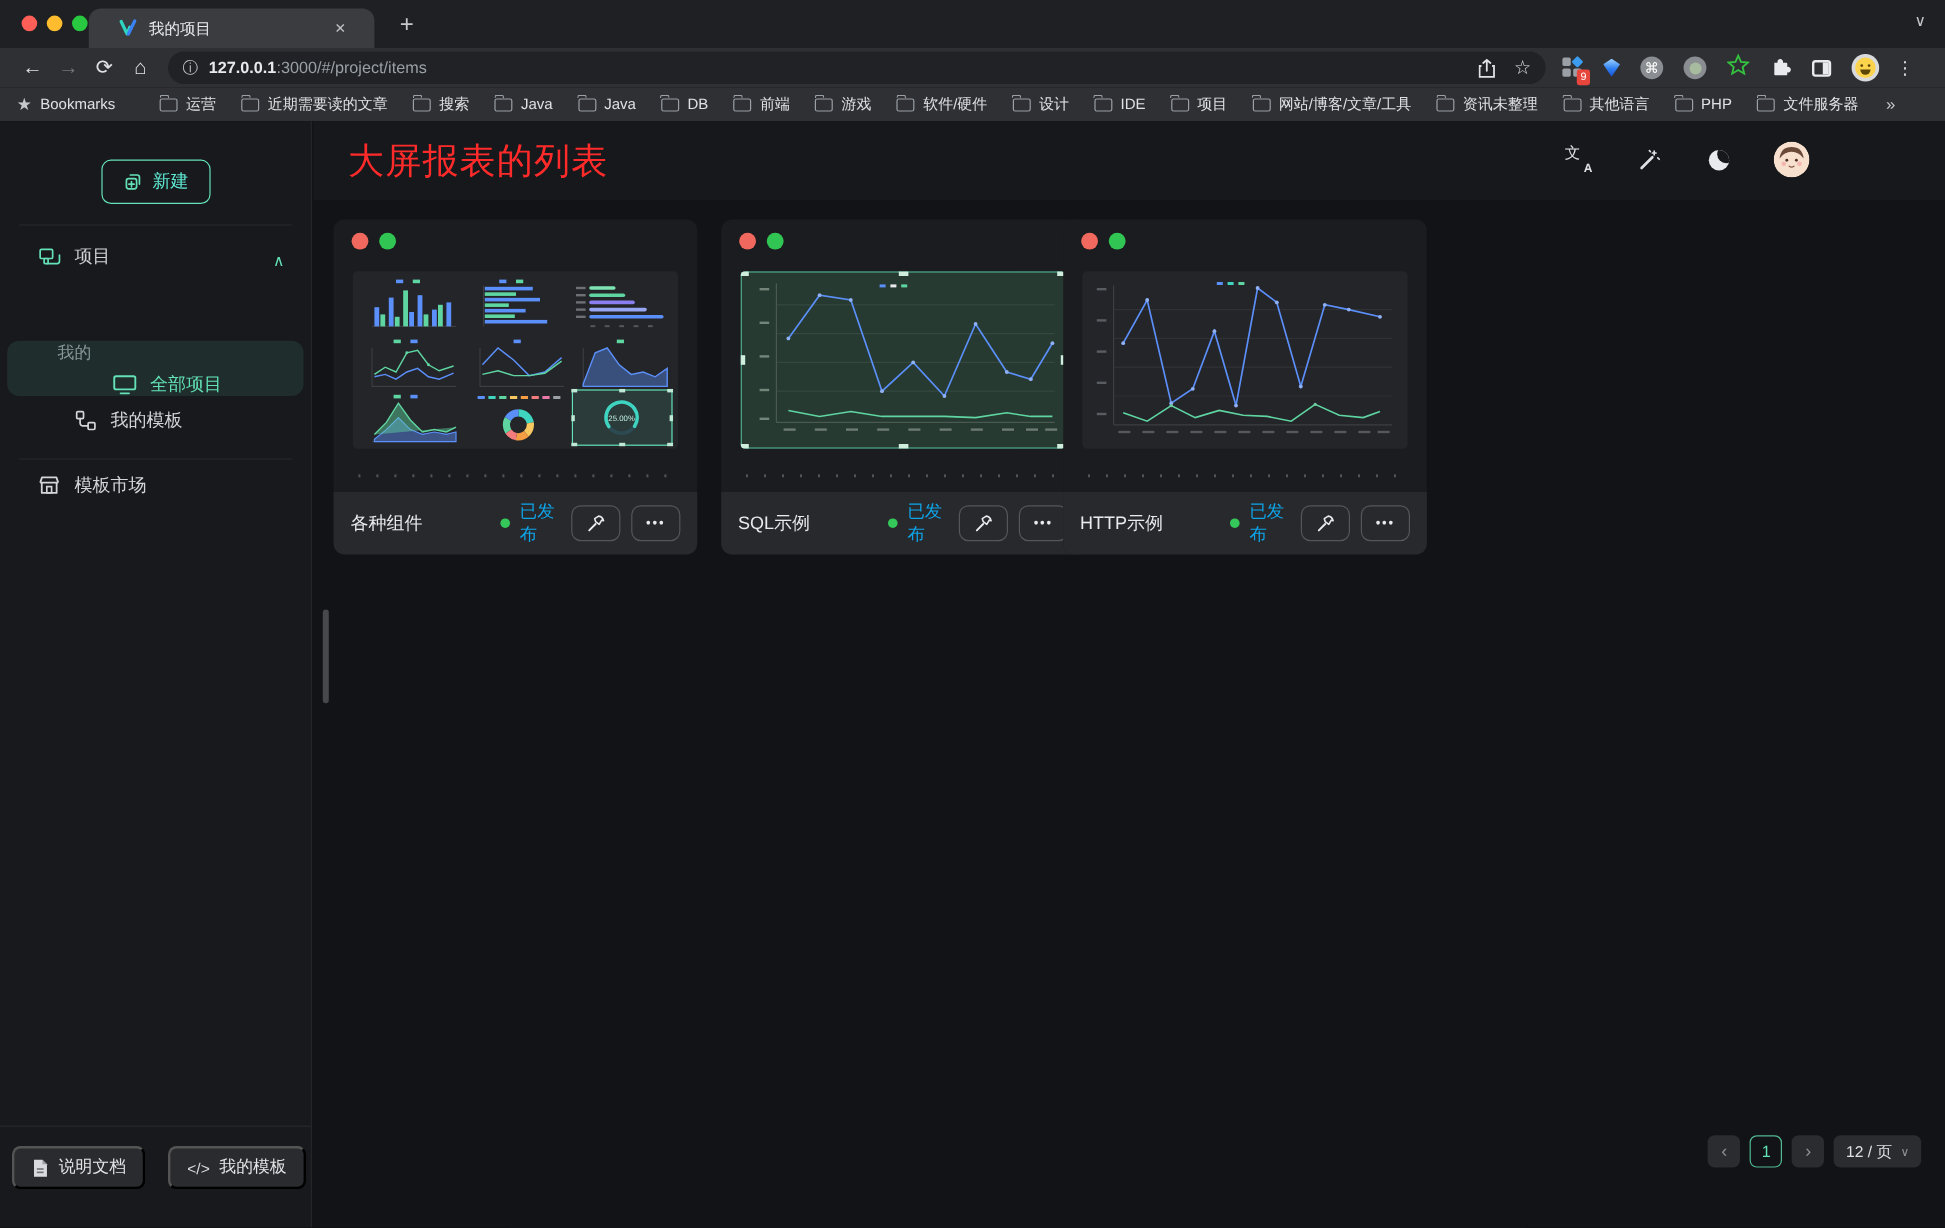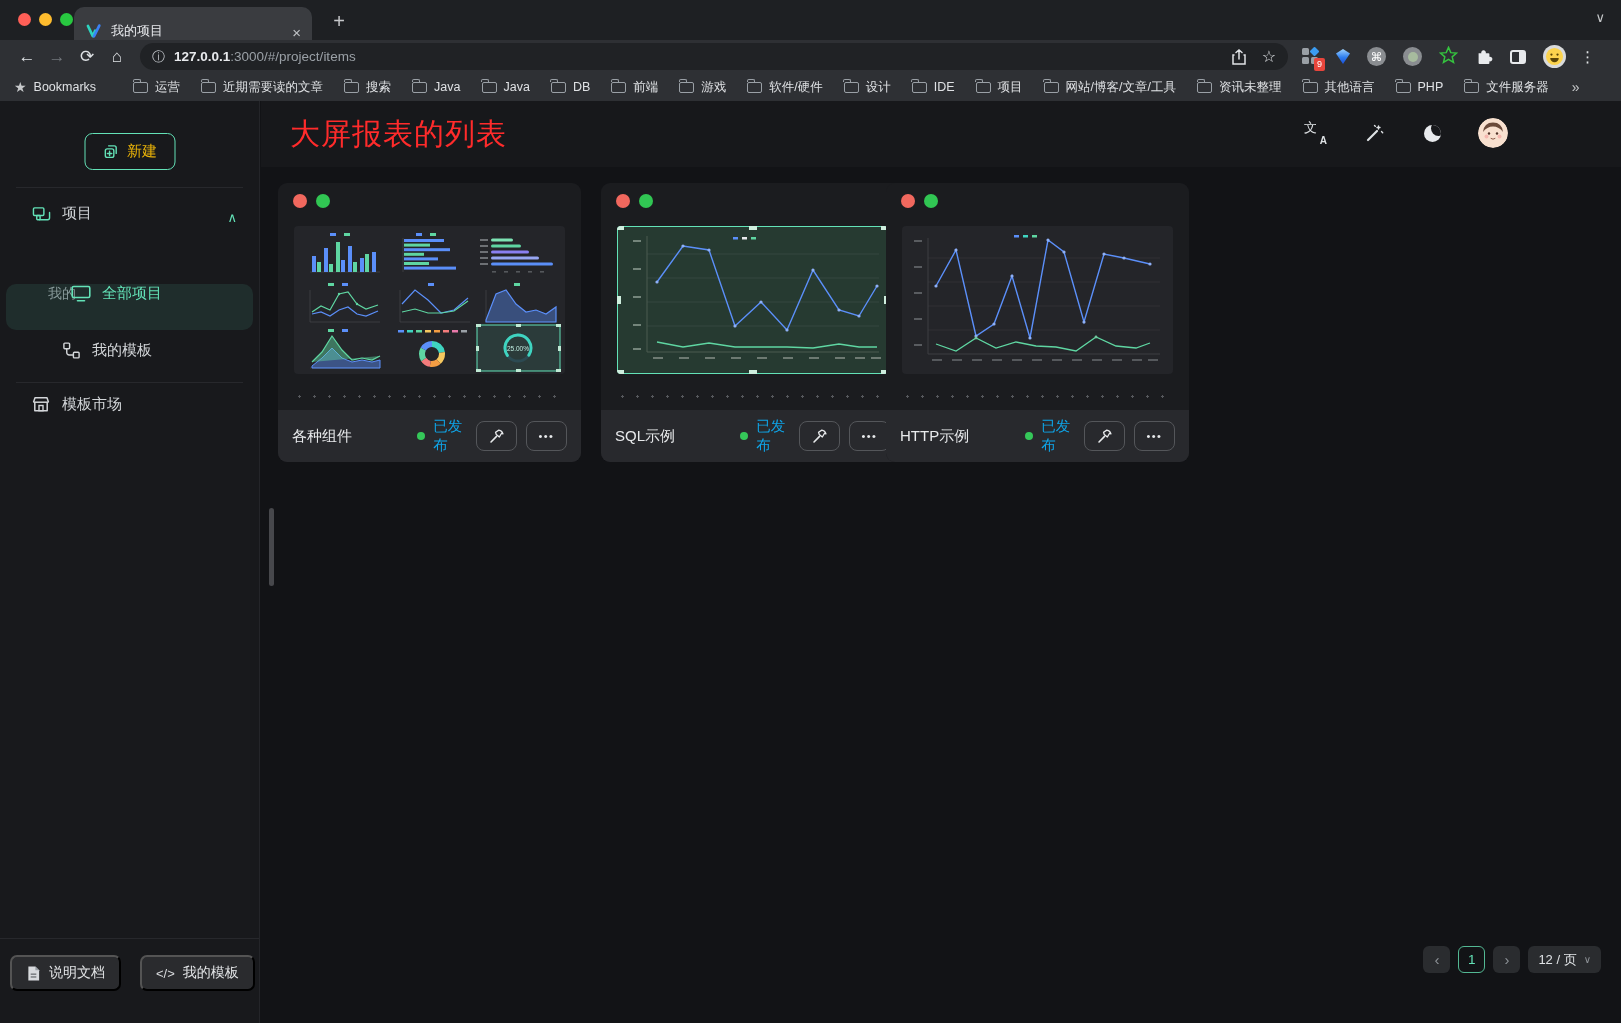--- a/index.html
+++ b/index.html
@@ -4,21 +4,21 @@
 <style>
   * { margin:0; padding:0; box-sizing:border-box; }
   html,body { width:1621px; height:1023px; }
   body { font-family:"Liberation Sans", sans-serif; background:#121316; overflow:hidden; position:relative; color:#e8eaed; }
 
   
   .tabstrip { position:absolute; left:0; top:0; width:100%; height:40px; background:#1e2023; }
   .traffic { position:absolute; left:18px; top:13px; display:flex; gap:8px; }
   .tl-dot { width:13px; height:13px; border-radius:50%; }
   .tl-red{background:#ff5f57}.tl-yellow{background:#febc2e}.tl-green{background:#28c840}
-  .tab { position:absolute; left:74px; top:7px; width:238px; height:33px; background:#3a3c40; border-radius:10px 10px 0 0; display:flex; align-items:flex-end; padding:0 11px; gap:9px; }
+  .tab { position:absolute; left:74px; top:7px; width:238px; height:33px; background:#3a3c40; border-radius:10px 10px 0 0; display:flex; align-items:center; padding:0 24px; gap:9px; }
   .tab-title { flex:1; font-size:13px; color:#e8eaed; white-space:nowrap; overflow:hidden; }
   .tab-close { font-size:15px; color:#c0c3c6; line-height:1; }
   .newtab-btn { position:absolute; left:326px; top:8px; width:26px; height:26px; display:flex; align-items:center; justify-content:center; font-size:20px; color:#c6c8ca; }
   .tabsearch { position:absolute; right:16px; top:10px; font-size:13px; color:#c6c8ca; }
 
   .toolbar { position:absolute; left:0; top:40px; width:100%; height:33px; background:#2e3034; display:flex; align-items:center; padding:0 12px; }
   .nav-ico { width:30px; text-align:center; font-size:17px; color:#dfe2e5; flex:none; }
   .nav-dim { color:#73777c; }
   .omnibox { flex:none; width:1148px; height:27px; margin-left:8px; background:#202225; border-radius:14px; display:flex; align-items:center; padding:0 12px; }
   .omni-info { font-size:13px; color:#bdc1c6; margin-right:9px; }
@@ -46,26 +46,26 @@
   .bm-star { font-size:14px; color:#c6c8ca; }
   .folder-ico { width:15px; height:11px; border:1.5px solid #9aa0a6; border-radius:2px; position:relative; display:inline-block; flex:none; }
   .folder-ico::before { content:""; position:absolute; top:-4px; left:-1.5px; width:6px; height:2.5px; border:1.5px solid #9aa0a6; border-bottom:none; border-radius:2px 2px 0 0; }
   .bm-overflow { margin-left:2px; color:#c6c8ca; font-size:14px; }
   .bm-sep { width:1px; height:16px; background:#55585c; }
 
   
   .app { position:absolute; left:0; top:101px; width:100%; height:922px; background:#121316; }
 
   .sidebar { position:absolute; left:0; top:0; width:260px; height:100%; background:#18191c; border-right:1px solid #242529; }
-  .btn-new { position:absolute; left:50%; transform:translateX(-50%); top:32px; display:flex; align-items:center; gap:8px; border:1px solid #63e2b7; color:#eab308; border-radius:8px; padding:8px 17px; font-size:15px; background:transparent; }
+  .btn-new { position:absolute; left:50%; transform:translateX(-50%); top:32px; display:flex; align-items:center; gap:8px; border:1px solid #63e2b7; color:#5eead4; border-radius:8px; padding:8px 17px; font-size:15px; background:transparent; }
   .sb-div { position:absolute; left:16px; right:16px; border-top:1px solid #27282c; }
   .sb-row { position:absolute; display:flex; align-items:center; gap:11px; font-size:15px; color:#cfd3d6; }
   .sb-chevron { position:absolute; right:22px; top:109px; color:#63e2b7; font-size:13px; }
   .sb-group { position:absolute; left:48px; top:148px; font-size:14px; color:#8b9095;margin-top:36px; }
-  .sb-active { position:absolute; left:6px; right:6px; top:183px; height:46px; background:rgba(99,226,183,0.10); border-radius:10px; display:flex; align-items:flex-start; gap:11px; padding-left:65px; color:#63e2b7; font-size:15px; }
+  .sb-active { position:absolute; left:6px; right:6px; top:183px; height:46px; background:rgba(99,226,183,0.10); border-radius:10px; display:flex; align-items:flex-end; gap:11px; padding-left:88px; color:#63e2b7; font-size:15px; }
   .sb-bottom { position:absolute; left:0; right:0; bottom:84px; border-top:1px solid #27282c; }
   .sb-btn { position:absolute; bottom:32px; height:36px; background:#2a2b2e; border-radius:7px; display:flex; align-items:center; gap:8px; padding:0 14px; font-size:14px; color:#e3e5e7; }
 
   .main-hd { position:absolute; left:261px; right:0; top:0; height:66px; background:#17181b; }
   .page-title { position:absolute; left:29px; top:13px; font-size:30px; color:#ff2b2b; letter-spacing:1px; }
   .hd-icons { position:absolute; right:113px; top:17px; display:flex; align-items:center; gap:34px; }
   .hd-ico { width:24px; height:24px; display:flex; align-items:center; justify-content:center; color:#dfe2e5; position:relative; }
   .trans-cjk { position:absolute; left:0; top:-2px; font-size:13px; }
   .trans-a { position:absolute; right:1px; bottom:-1px; font-size:10px; font-weight:bold; }
   .moon { width:17px; height:17px; border-radius:50%; background:#e8eaed; position:relative; overflow:hidden; }

